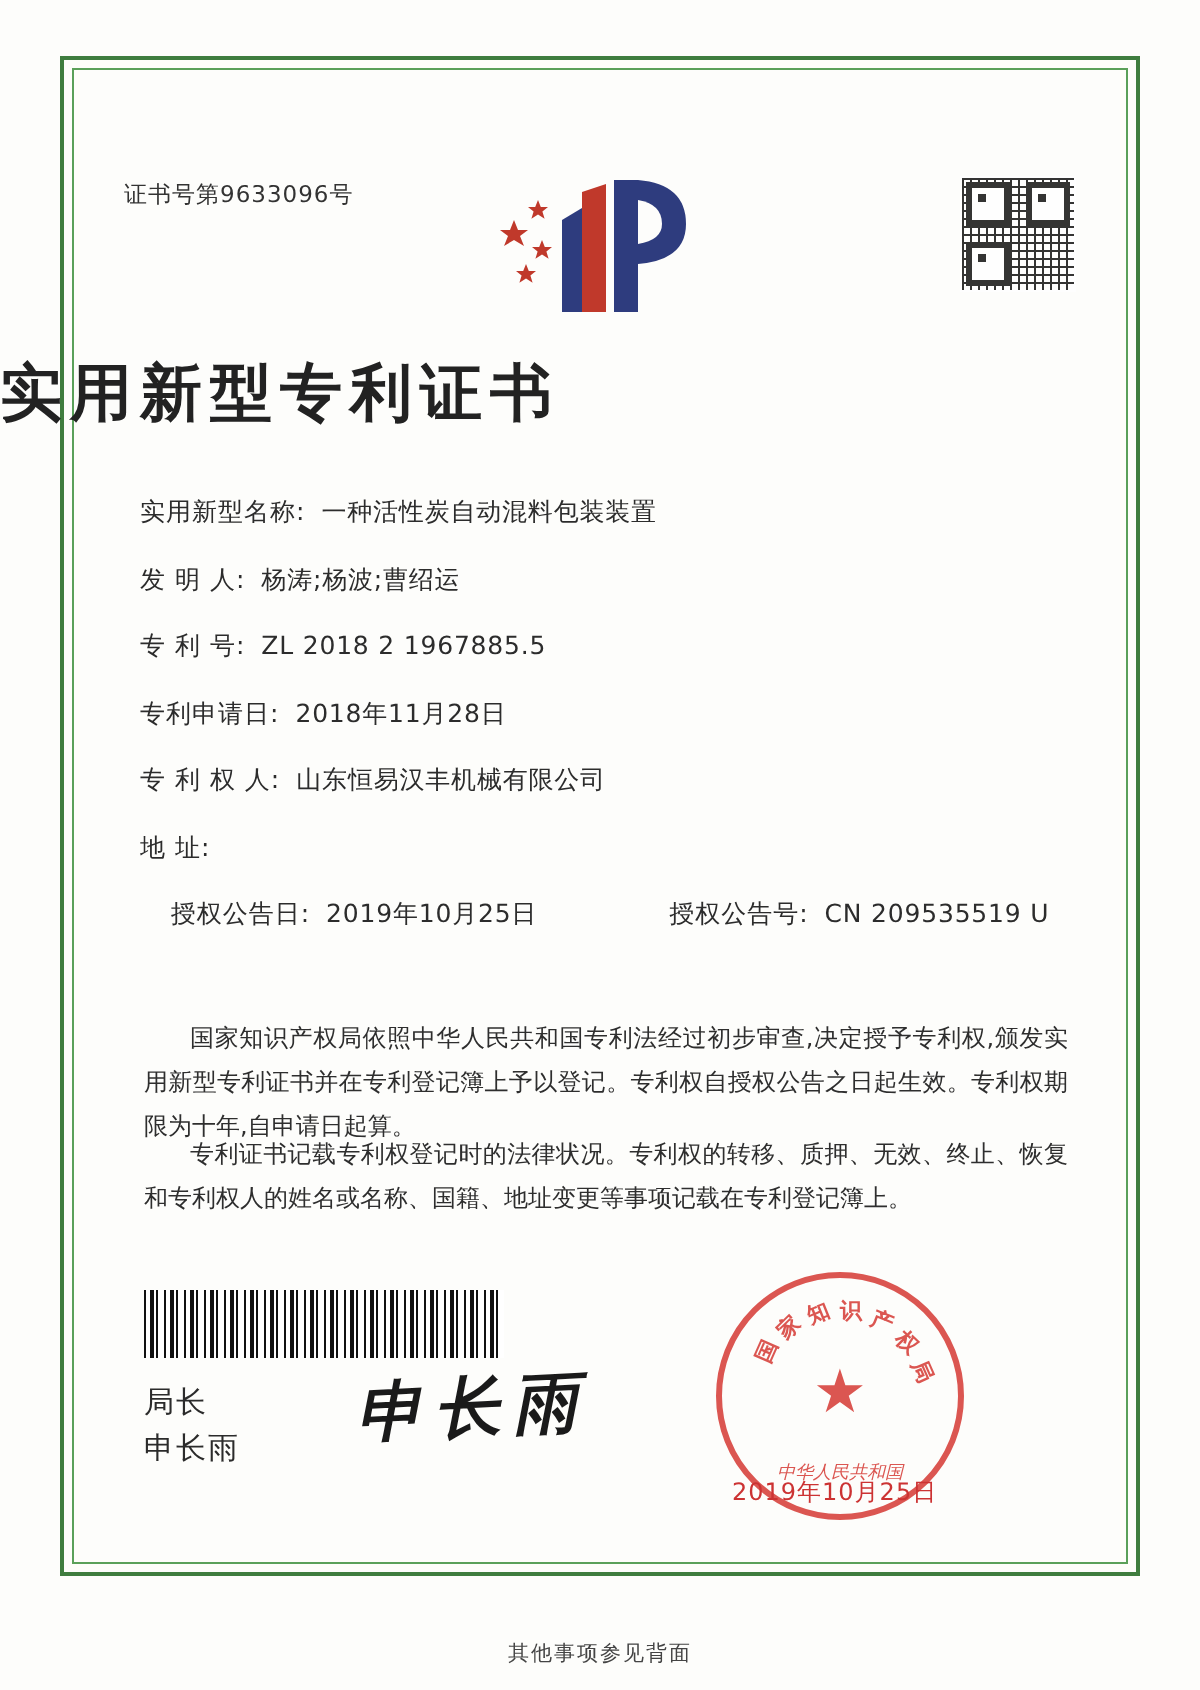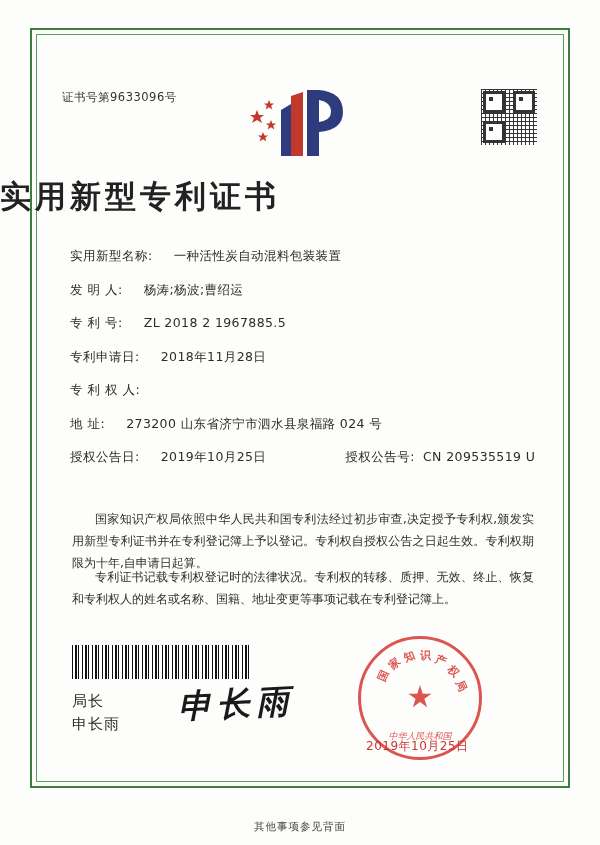--- a/index.html
+++ b/index.html
@@ -122,32 +122,31 @@
     left: 70px;
     top: 248px;
     width: 470px;
   }
   .row {
     display: flex;
     align-items: baseline;
     margin-bottom: 16.5px;
     font-size: 12.5px;
     color: #2c2c2c;
-    gap: 13px;
   }
   .row .lbl {
     white-space: nowrap;
     letter-spacing: 0.5px;
   }
   .row .val {
     margin-left: 8px;
     letter-spacing: 0.4px;
   }
   .row.spread {
-    justify-content: flex-start;
+    justify-content: center;
   }
   .row .right-group {
     margin-left: 66px;
     display: flex;
     align-items: baseline;
   }
 
   
   .para {
     position: absolute;
@@ -332,24 +331,24 @@
     <div class="row">
       <span class="lbl">专 利 号:</span>
       <span class="val">ZL 2018 2 1967885.5</span>
     </div>
     <div class="row">
       <span class="lbl">专利申请日:</span>
       <span class="val">2018年11月28日</span>
     </div>
     <div class="row">
       <span class="lbl">专 利 权 人:</span>
+      <span class="val">山东恒易汉丰机械有限公司</span>
     </div>
     <div class="row">
       <span class="lbl">地 址:</span>
-      <span class="val">273200 山东省济宁市泗水县泉福路 024 号</span>
     </div>
     <div class="row spread">
       <span class="lbl">授权公告日:</span>
       <span class="val">2019年10月25日</span>
       <span class="right-group">
         <span class="lbl">授权公告号:</span>
         <span class="val">CN 209535519 U</span>
       </span>
     </div>
   </div>

